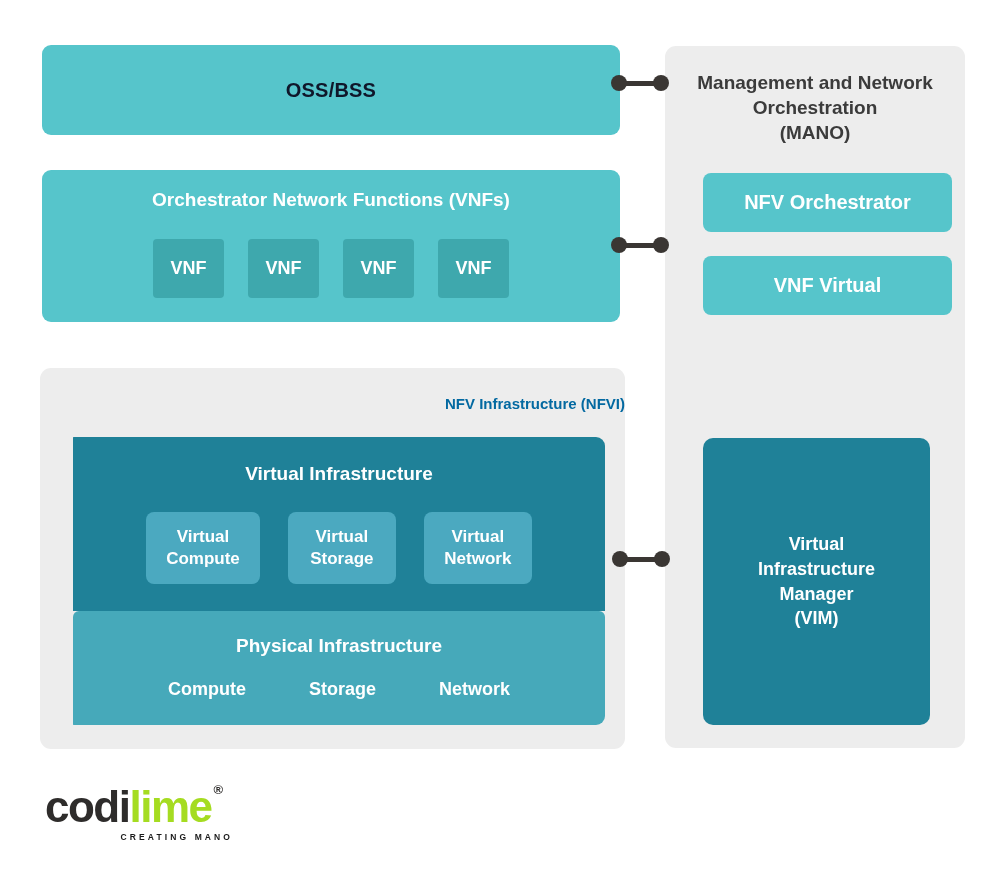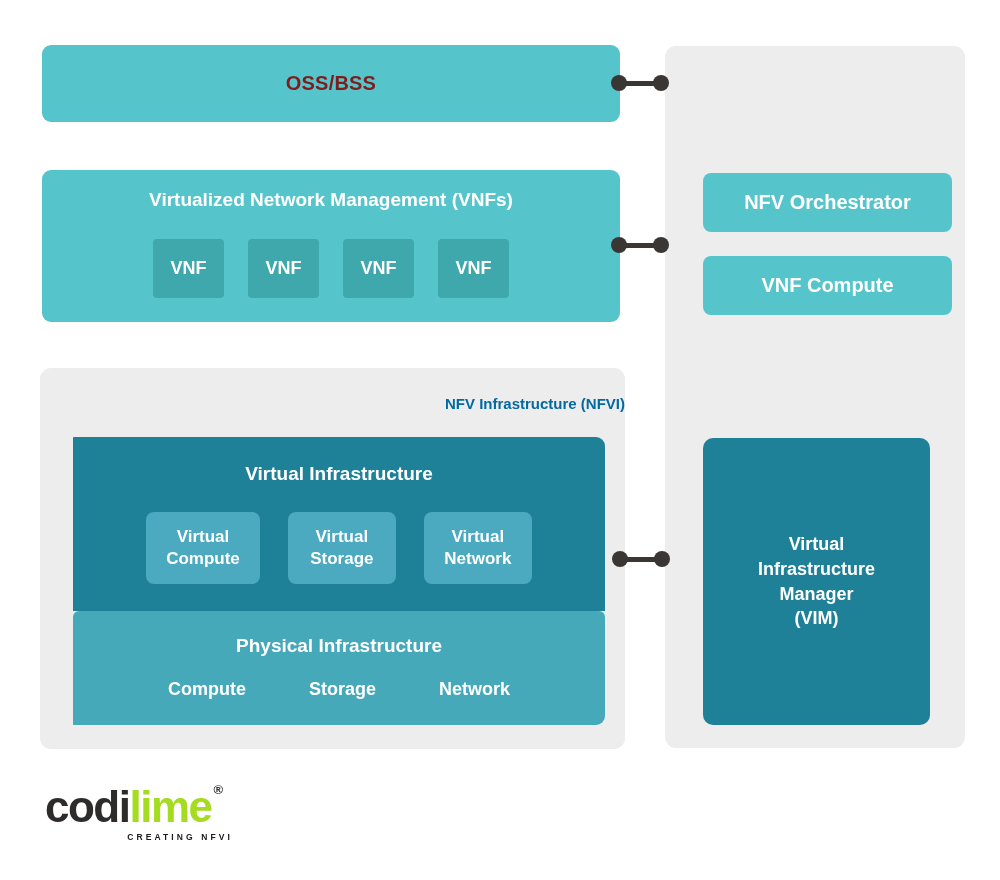--- a/index.html
+++ b/index.html
@@ -6,22 +6,22 @@
   .stage{
     position:relative;width:1000px;height:880px;background:#ffffff;
     font-family:"Liberation Sans",sans-serif;overflow:hidden;
   }
   .box{position:absolute;box-sizing:border-box;}
   .center{display:flex;align-items:center;justify-content:center;text-align:center;}
   .multiline{white-space:pre-line;}
 
   
   .oss{
-    left:42px;top:45px;width:578px;height:77px;background:#56c5cb;border-radius:9px;
-    color:#7f1d1d;font-weight:bold;font-size:20px;letter-spacing:.2px;
+    left:42px;top:45px;width:578px;height:90px;background:#56c5cb;border-radius:9px;
+    color:#0f172a;font-weight:bold;font-size:20px;letter-spacing:.2px;
   }
   .vnfs{
     left:42px;top:170px;width:578px;height:152px;background:#56c5cb;border-radius:9px;
   }
   .vnfs-title{
     position:absolute;top:19px;left:0;right:0;text-align:center;
     color:#fff;font-weight:bold;font-size:19px;
   }
   .vnf-row{
     position:absolute;top:69px;left:0;right:0;display:flex;justify-content:center;gap:24px;
@@ -110,21 +110,21 @@
 </head>
 <body>
 
 <div class="stage">
 
   <div class="box oss center">
     <span>OSS/BSS</span>
   </div>
 
   <div class="box vnfs">
-    <div class="vnfs-title">Virtualized Network Management (VNFs)</div>
+    <div class="vnfs-title">Orchestrator Network Functions (VNFs)</div>
     <div class="vnf-row">
       <div class="vnf-chip">VNF</div>
       <div class="vnf-chip">VNF</div>
       <div class="vnf-chip">VNF</div>
       <div class="vnf-chip">VNF</div>
     </div>
   </div>
 
   <div class="box nfvi">
     <div class="nfvi-title">NFV Infrastructure (NFVI)</div>
@@ -145,25 +145,28 @@
         <div class="pi-row">
           <span>Compute</span>
           <span>Storage</span>
           <span>Network</span>
         </div>
       </div>
     </div>
   </div>
 
   <div class="box mano">
+    <div class="mano-title multiline">Management and Network
+Orchestration
+(MANO)</div>
     <div class="mano-btn orchestrator center">
       <span>NFV Orchestrator</span>
     </div>
     <div class="mano-btn vnf-manager center">
-      <span>VNF Compute</span>
+      <span>VNF Virtual</span>
     </div>
     <div class="vim center multiline">Virtual
 Infrastructure
 Manager
 (VIM)</div>
   </div>
 
   <div class="connector conn-1">
     <span class="dot"></span>
     <span class="bar"></span>
@@ -177,16 +180,16 @@
   <div class="connector conn-3">
     <span class="dot"></span>
     <span class="bar"></span>
     <span class="dot"></span>
   </div>
 
   <div class="logo">
     <div class="wordmark">
       <span class="dark">codi</span><span class="lime">lime</span><sup>®</sup>
     </div>
-    <div class="tagline">CREATING NFVI</div>
+    <div class="tagline">CREATING MANO</div>
   </div>
 
 </div>
 
 </body></html>

